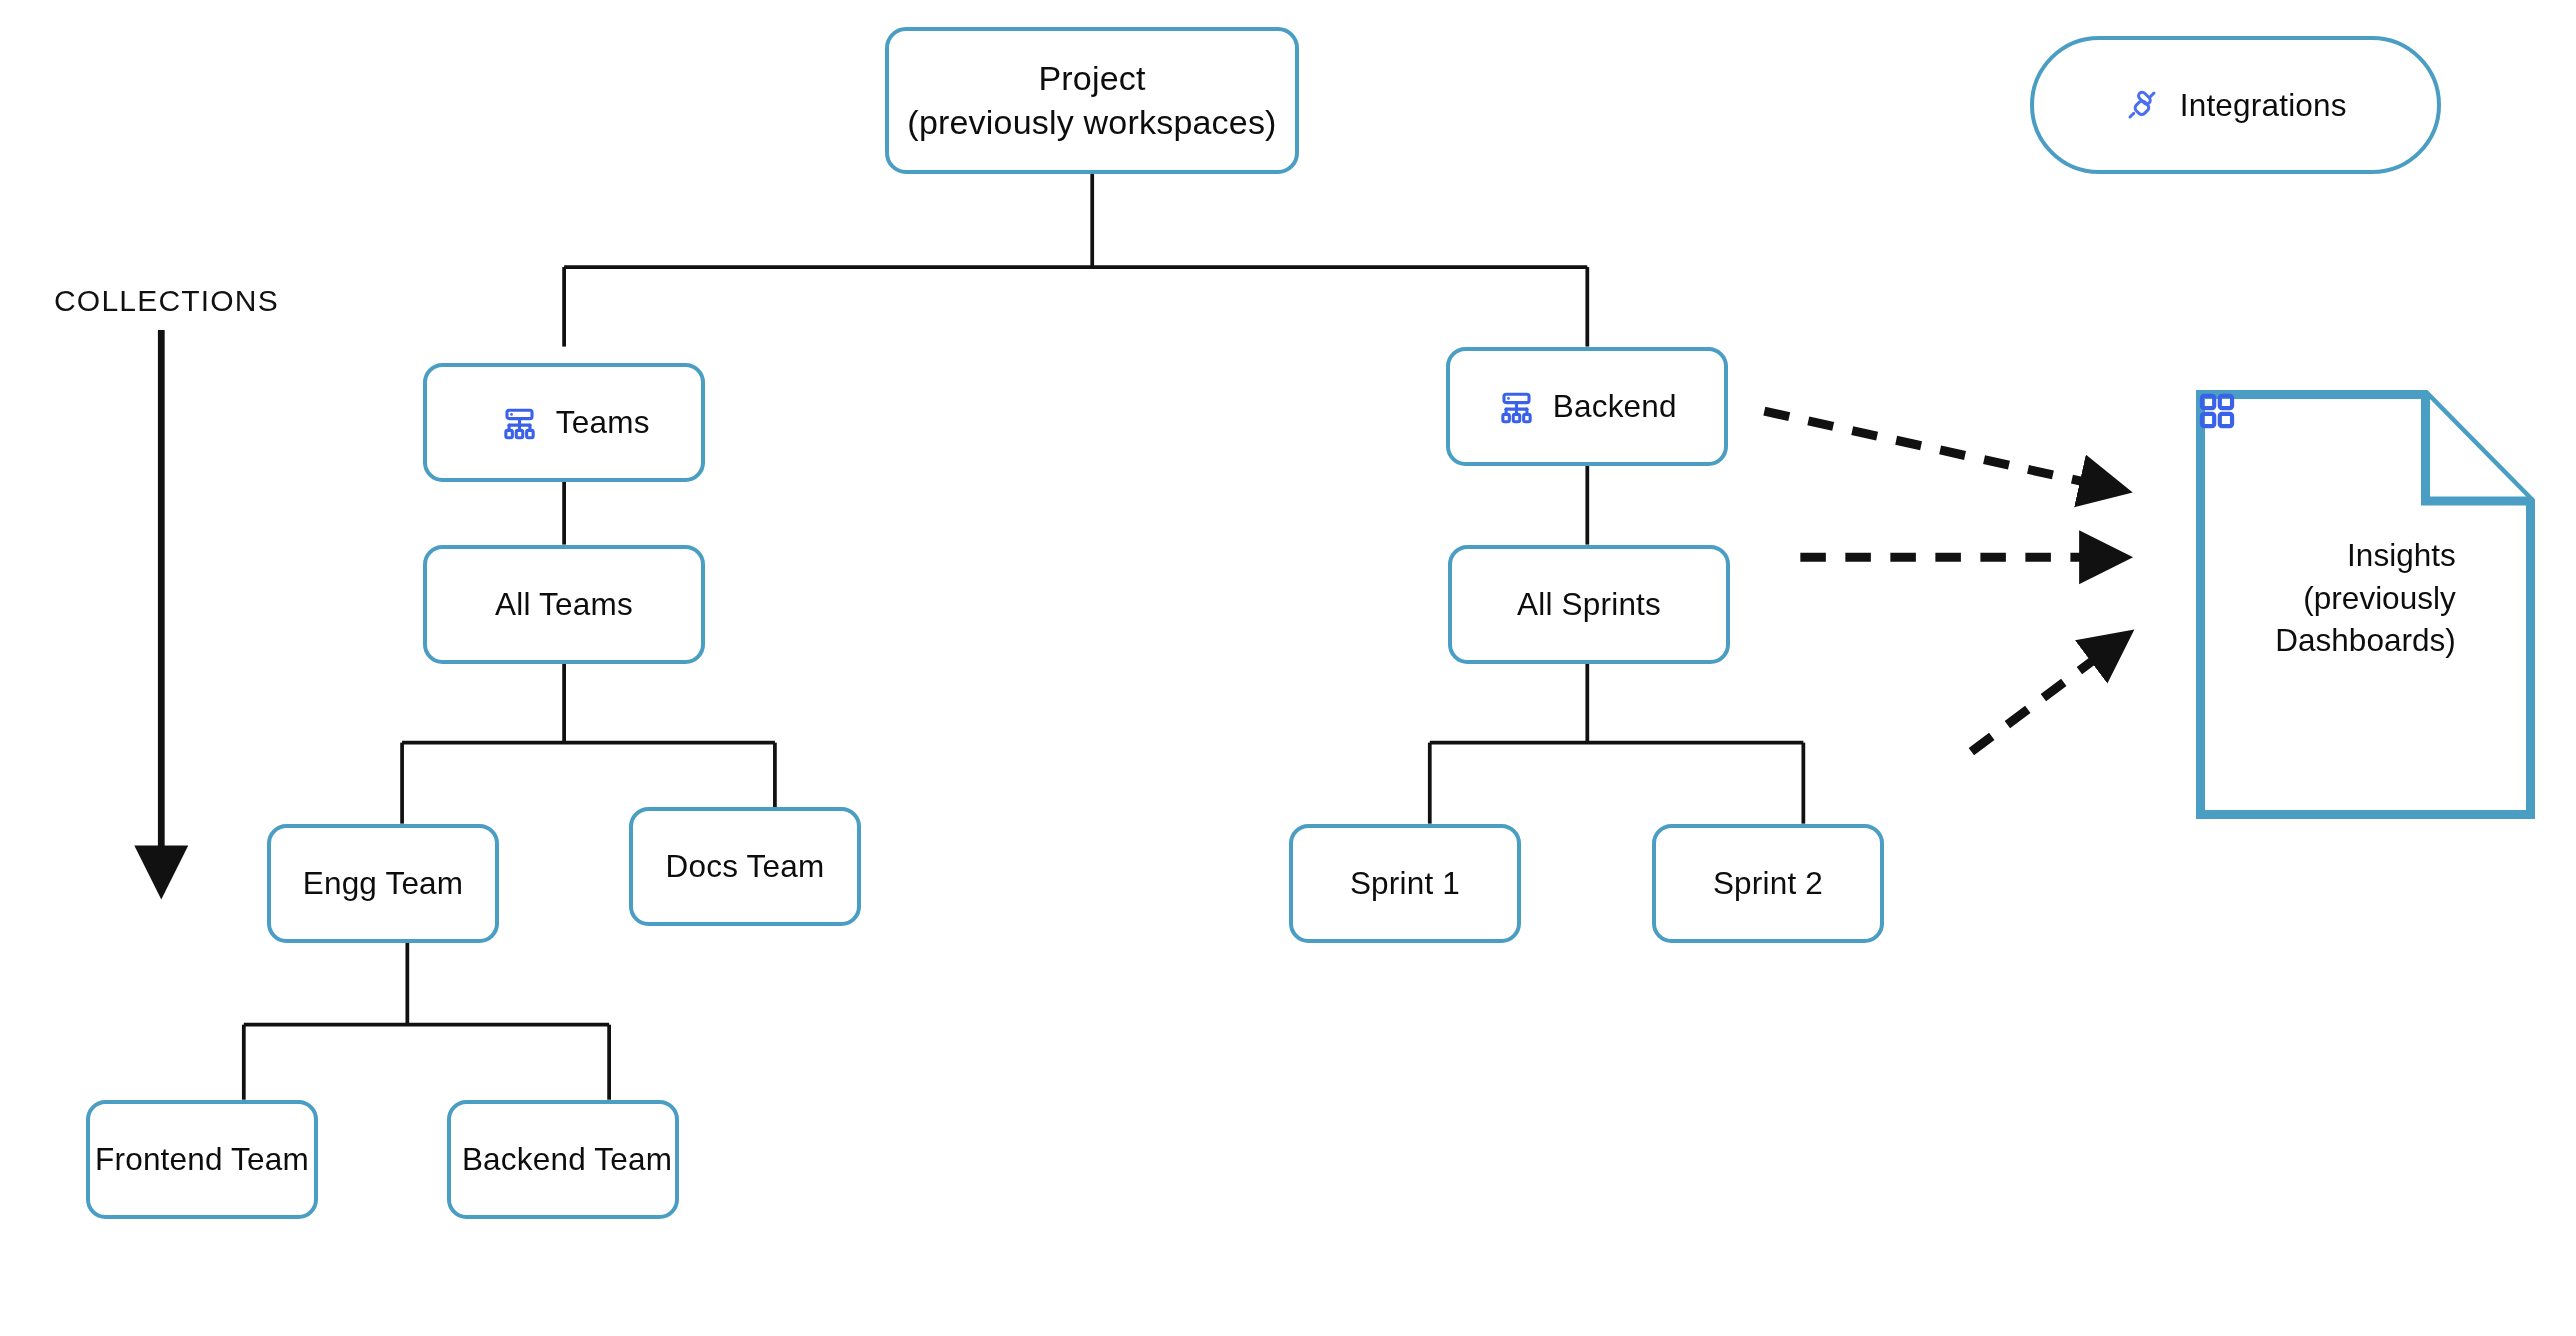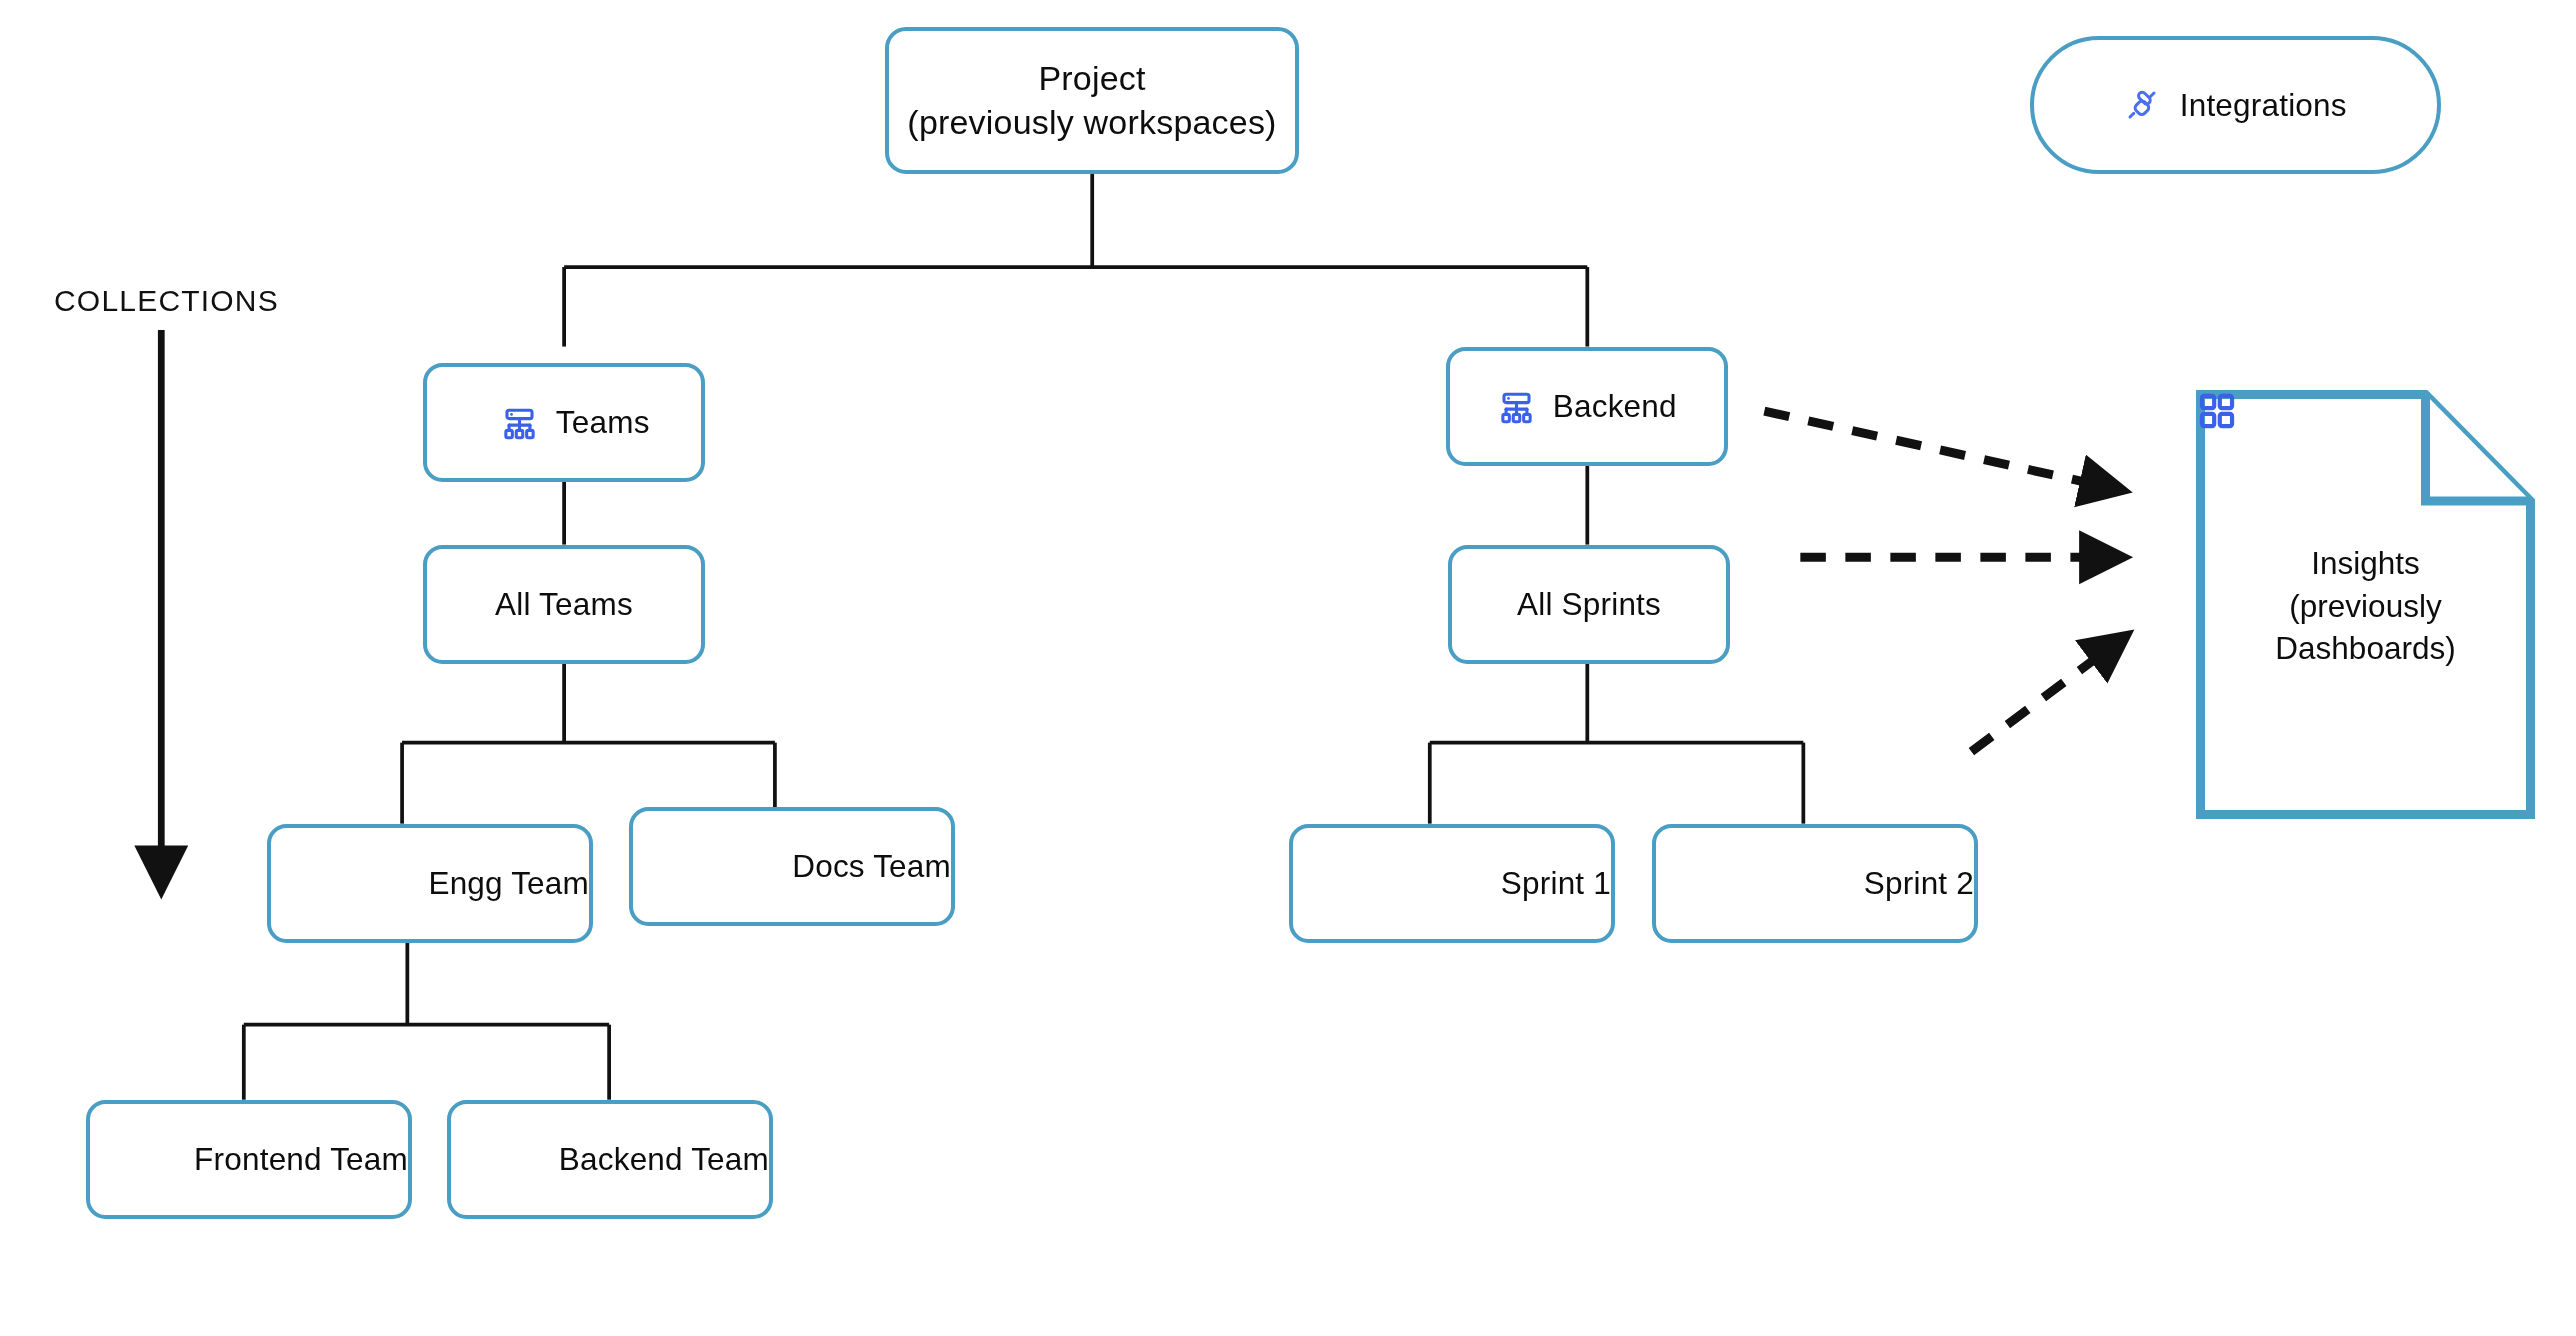--- a/index.html
+++ b/index.html
@@ -63,23 +63,22 @@
   .node-sprints { left: 1446px; top: 347px; }
 
   .node-all {
     width: 282px; height: 119px;
     font-size: 31.5px;
   }
   .node-all-teams   { left: 423px;  top: 545px; }
   .node-all-sprints { left: 1448px; top: 545px; }
 
   .node-leaf {
-    width: 326px; height: 119px;
-    font-size: 31.5px;
-    justify-content: flex-end;
+    width: 232px; height: 119px;
+    font-size: 31.5px;
   }
   .node-engg     { left: 267px;  top: 824px; }
   .node-docs     { left: 629px;  top: 807px; }
   .node-sprint1  { left: 1289px; top: 824px; }
   .node-sprint2  { left: 1652px; top: 824px; }
   .node-frontend { left: 86px;  top: 1100px; }
   .node-backend  { left: 447px;  top: 1100px; padding-left: 8px; }
 
   
   .node-integrations {
@@ -114,24 +113,24 @@
     left: 0; top: 0;
     width: 339px; height: 429px;
     display: flex;
     flex-direction: column;
     align-items: center;
     justify-content: flex-start;
     padding-top: 81px;
     box-sizing: border-box;
   }
   .doc-title {
-    margin-top: 29px;
+    margin-top: 21px;
     font-size: 31.5px;
     color: #0d0d0d;
-    text-align: center;
+    text-align: right;
     line-height: 1.35;
     white-space: pre-line;
   }
 
   
   .icon { display: inline-flex; align-items: center; justify-content: center; }
   .icon-sitemap { width: 39px; height: 39px; margin-top: 3px; }
   .icon-plug    { width: 36px; height: 36px; }
   .icon-grid    { width: 42px; height: 42px; }
 </style>

